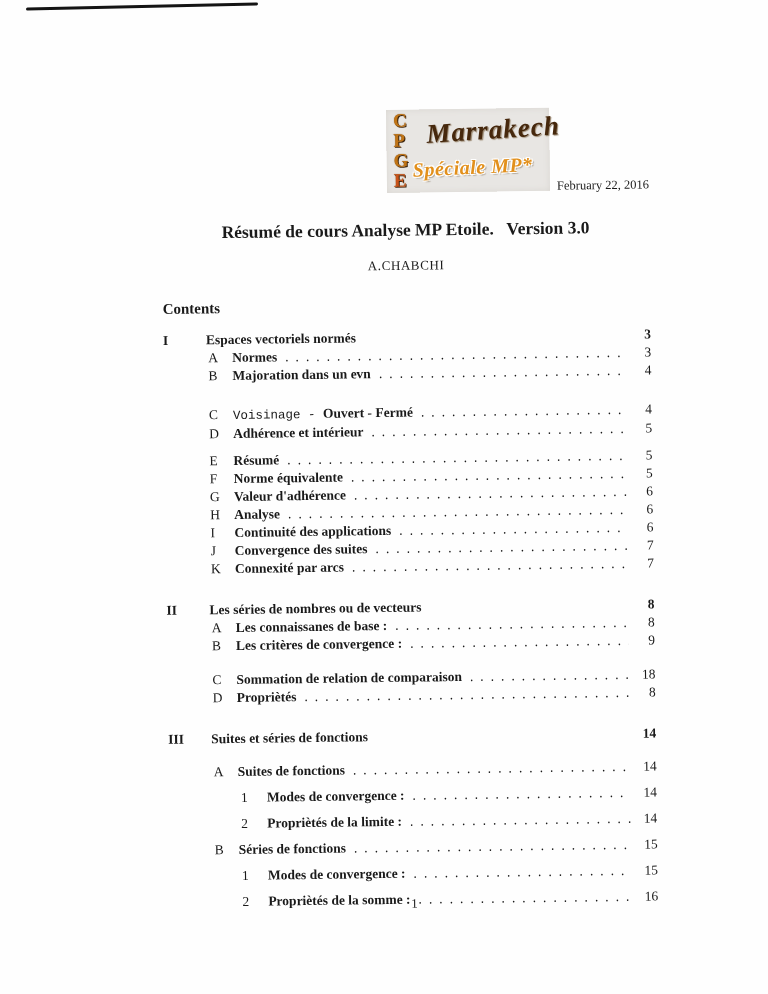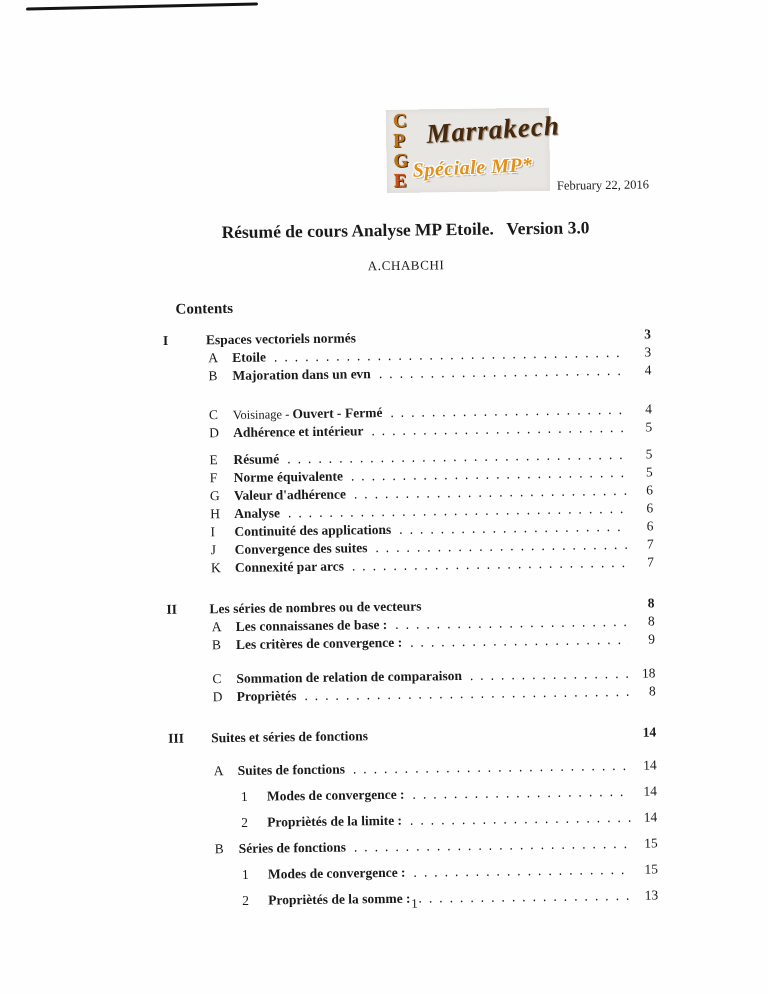--- a/index.html
+++ b/index.html
@@ -58,41 +58,41 @@
   .title{
     position:absolute;left:140px;top:220px;width:536px;margin:0;
     text-align:center;font-size:17.5px;font-weight:bold;
     white-space:pre-wrap;
   }
   .author{
     position:absolute;left:164px;top:258px;width:488px;
     text-align:center;font-size:13px;letter-spacing:0.6px;
   }
   .contents{
-    position:absolute;left:177px;top:298px;margin:0;
+    position:absolute;left:164px;top:298px;margin:0;
     font-size:15px;font-weight:bold;
   }
   
   .toc{
     position:absolute;left:164px;top:329px;width:488px;
     font-size:13.5px;line-height:18px;
   }
   .row{display:flex;align-items:baseline;}
   .row .num{width:43px;font-weight:bold;flex:0 0 auto;}
   .row.section .label{font-weight:bold;}
   .row.section{margin-top:23px;}
   .toc .row.section:first-child{margin-top:0;}
   .row.item{padding-left:45px;}
   .row.item .letter{width:24px;flex:0 0 auto;}
   .row.item .label{font-weight:bold;}
   .row.sub{padding-left:72px;}
   .row.sub .subnum{width:26px;flex:0 0 auto;}
   .row.sub .label{font-weight:bold;}
   .label{white-space:nowrap;}
-  .prefix{font-weight:normal;font-size:12.5px;}
+  .prefix{font-weight:normal;font-size:12.5px;font-family:Liberation Mono, monospace;}
   .fill{flex:1;}
   .leader{
     flex:1;overflow:hidden;white-space:nowrap;
     margin:0 4px 0 8px;font-weight:normal;
     letter-spacing:7px;color:#1a1a1a;
   }
   .leader::after{content:"..........................................................................";}
   .pg{min-width:22px;text-align:right;flex:0 0 auto;font-weight:normal;}
   .row.section .pg{font-weight:bold;}
   .g1{margin-top:21px;}
@@ -134,21 +134,21 @@
 
       <div class="row section">
         <span class="num">I</span>
         <span class="label">Espaces vectoriels normés</span>
         <span class="fill"></span>
         <span class="pg">3</span>
       </div>
 
       <div class="row item">
         <span class="letter">A</span>
-        <span class="label">Etoile</span>
+        <span class="label">Normes</span>
         <span class="leader"></span>
         <span class="pg">3</span>
       </div>
       <div class="row item">
         <span class="letter">B</span>
         <span class="label">Majoration dans un evn</span>
         <span class="leader"></span>
         <span class="pg">4</span>
       </div>
       <div class="row item g1">
@@ -272,20 +272,20 @@
       <div class="row sub sp">
         <span class="subnum">1</span>
         <span class="label">Modes de convergence :</span>
         <span class="leader"></span>
         <span class="pg">15</span>
       </div>
       <div class="row sub sp">
         <span class="subnum">2</span>
         <span class="label">Propriètés de la somme :</span>
         <span class="leader"></span>
-        <span class="pg">13</span>
+        <span class="pg">16</span>
       </div>
 
     </div>
 
     <div class="pageno">1</div>
   </div>
 </div>
 
 </body></html>

